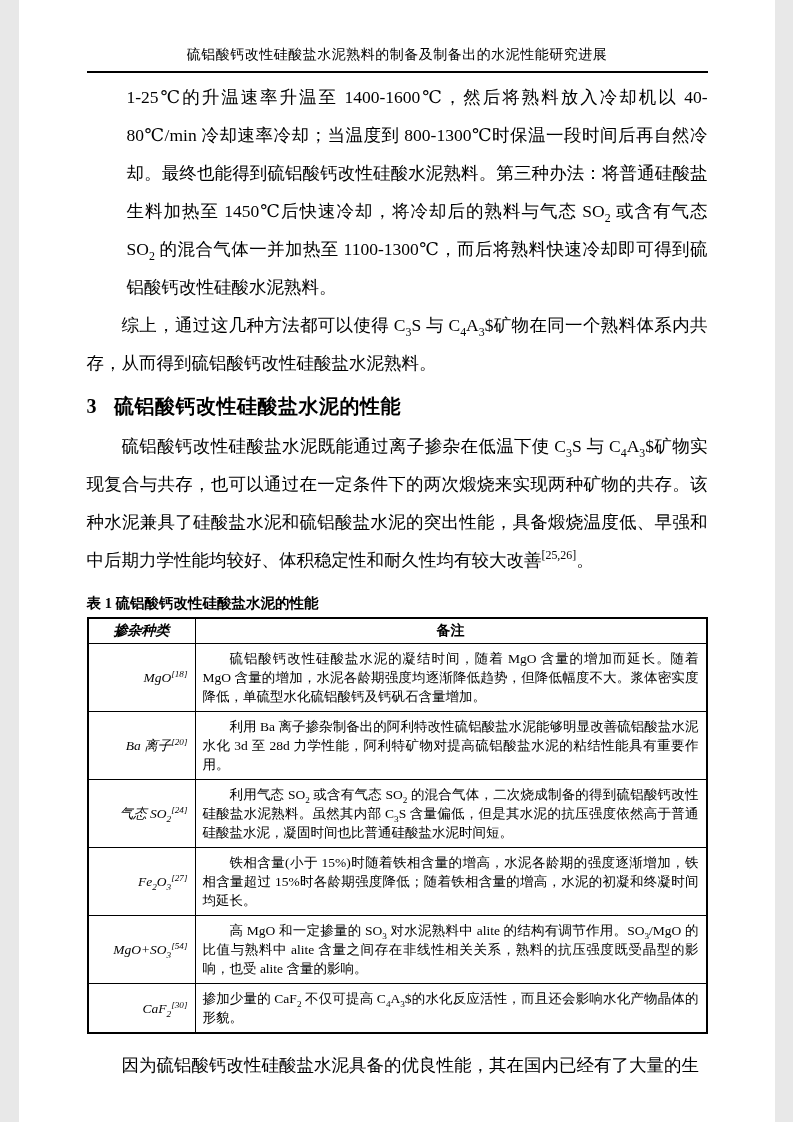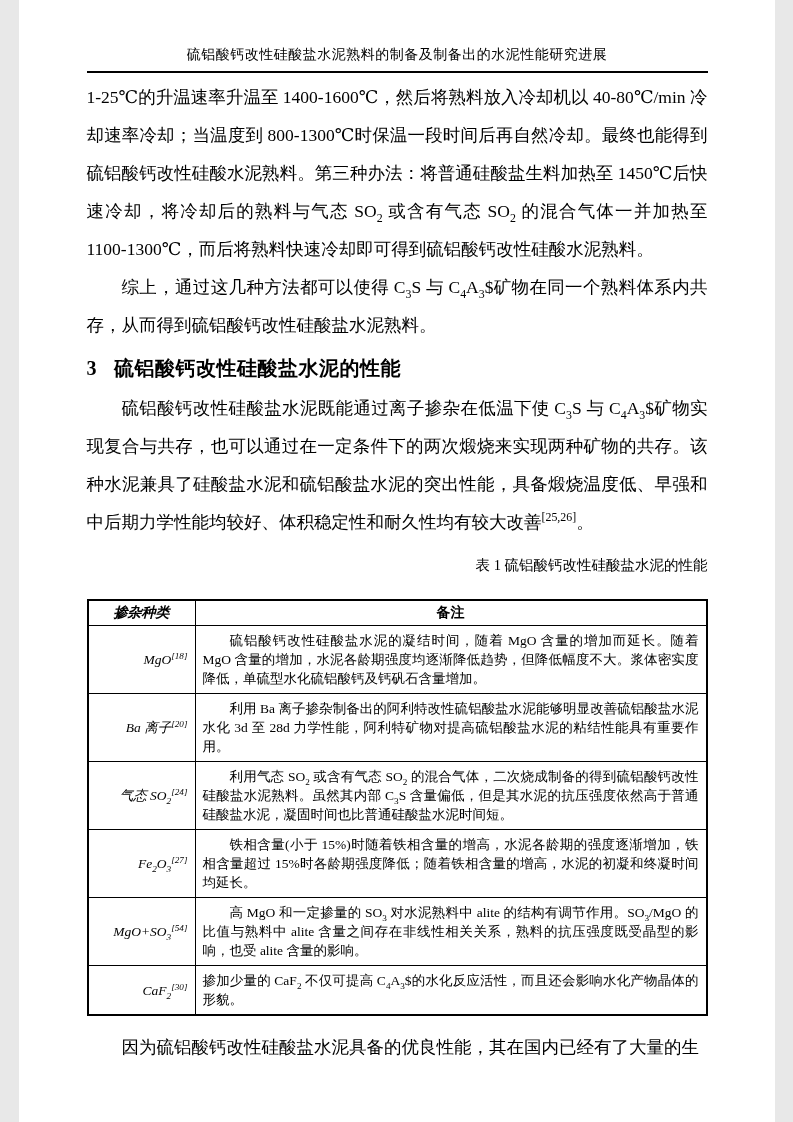--- a/index.html
+++ b/index.html
@@ -26,33 +26,33 @@
     padding-bottom: 7px;
   }
   .content { margin: 0 67px 0 68px; }
   .body-p {
     font-size: 17.5px;
     line-height: 38px;
     text-align: justify;
     text-indent: 2em;
     margin: 0;
   }
-  .first-p { margin-top: 5px; text-indent: 0; }
+  .first-p { margin-top: 5px; text-indent: 0; margin-left: 40px; }
   .section-heading {
     font-size: 20px;
     font-weight: bold;
     margin: 11px 0 7px 0;
     letter-spacing: 0.5px;
   }
   .section-number { margin-right: 17px; }
   .table-caption {
-    text-align: right;
-    font-weight: normal;
+    text-align: left;
+    font-weight: bold;
     font-size: 14.5px;
-    margin: 15px 0 24px 0;
+    margin: 15px 0 4px 0;
   }
   .perf-table {
     width: 100%;
     border-collapse: collapse;
     border: 2px solid #000;
     font-size: 13.5px;
     table-layout: fixed;
   }
   .perf-table th {
     border: 1px solid #000;

